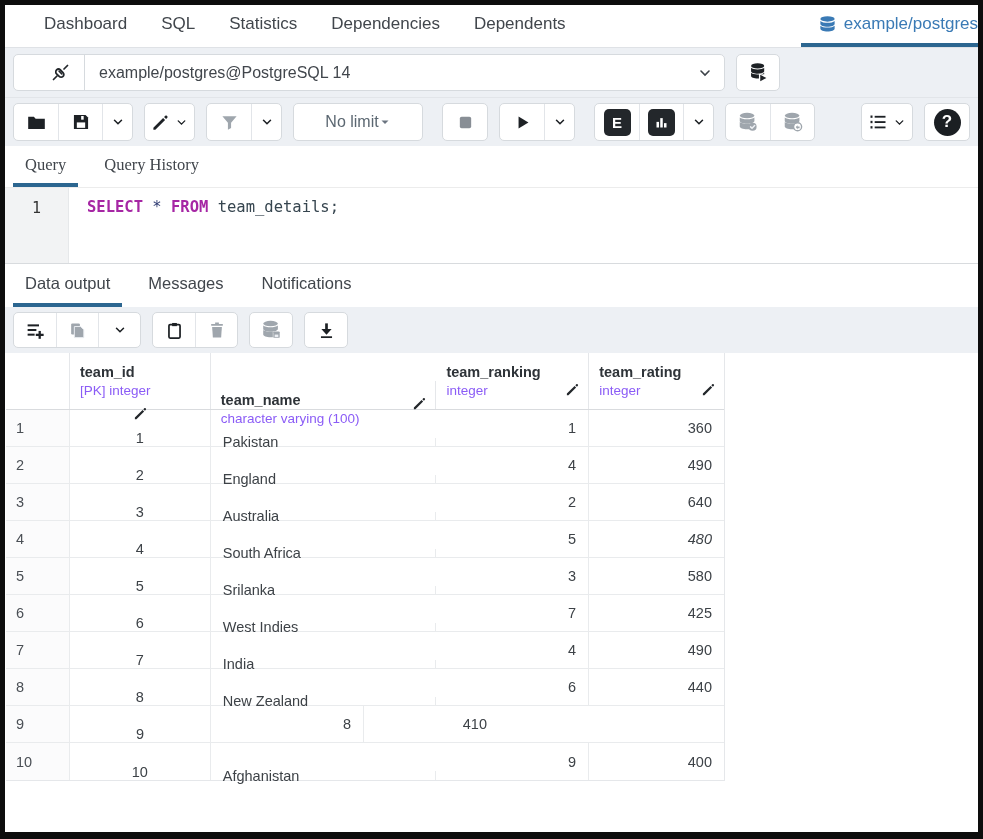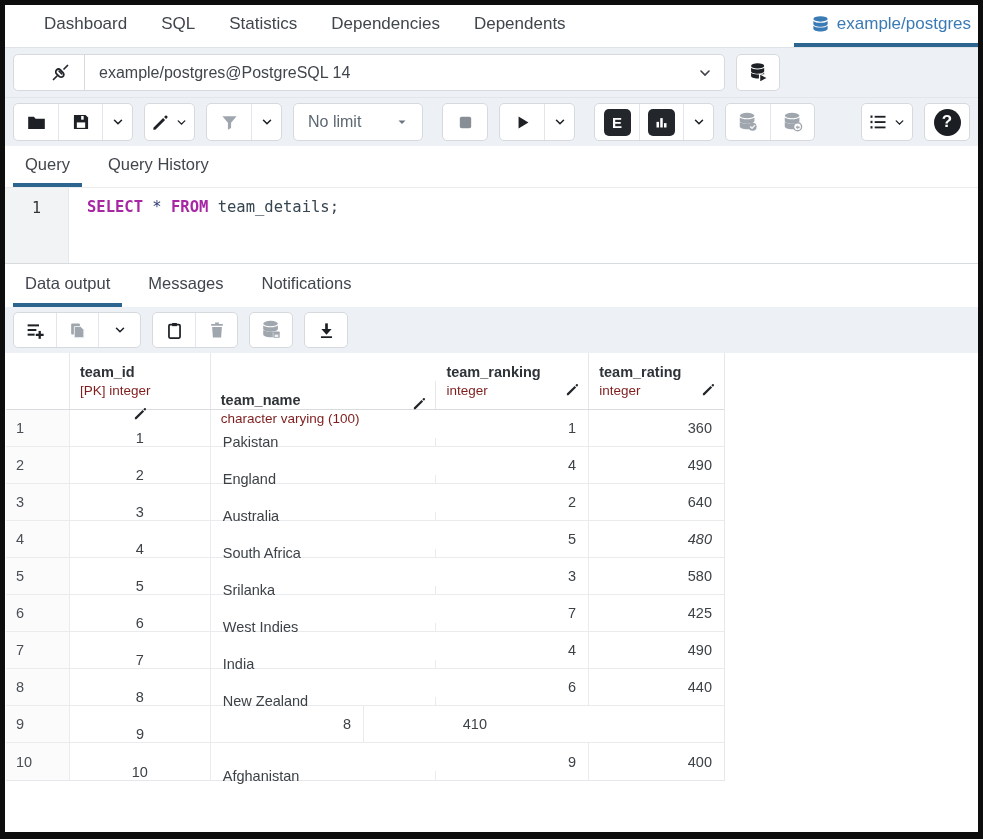--- a/index.html
+++ b/index.html
@@ -22,21 +22,21 @@
     box-shadow: 0 2px 3px rgba(0,0,0,.06);
     padding-left: 22px; font-size: 17px;
   }
   .main-tab {
     display: flex; align-items: center; gap: 7px;
     padding: 0 17px; color: #41464c; cursor: pointer;
     border-bottom: 4px solid transparent; white-space: nowrap;
   }
   .main-tab.active {
     margin-left: auto; color: #3a7ab5;
-    border-bottom-color: #2c6690; padding-right: 7px;
+    border-bottom-color: #2c6690; padding-right: 0;
   }
 
   
   .connection-row {
     height: 49px; background: #edf0f4;
     display: flex; align-items: center; padding: 0 8px; gap: 11px;
   }
   .conn-select {
     height: 37px; width: 712px; background: #fff;
     border: 1px solid #d6dade; border-radius: 5px;
@@ -64,38 +64,38 @@
     display: flex; background: #fff; border: 1px solid #d6dade;
     border-radius: 5px; overflow: hidden; height: 38px;
   }
   .tbtn {
     min-width: 44px; display: flex; align-items: center; justify-content: center;
     cursor: pointer; color: #23272b; padding: 0 6px;
   }
   .tbtn + .tbtn { border-left: 1px solid #e2e5e9; }
   .tbtn.narrow { min-width: 30px; }
   .tbtn.disabled { color: #9fa6ad; cursor: default; }
-  .limit-btn { min-width: 128px; justify-content: space-between; padding: 0 14px; }
+  .limit-btn { min-width: 128px; padding: 0 14px; }
   .limit-label { font-size: 16px; color: #5b6771; }
   .dark-chip {
     width: 27px; height: 27px; border-radius: 5px; background: #23272b;
     color: #fff; display: flex; align-items: center; justify-content: center;
     font-weight: bold; font-size: 15px;
   }
   .help-circle {
     width: 27px; height: 27px; border-radius: 50%; background: #1b1f23;
     color: #fff; display: flex; align-items: center; justify-content: center;
     font-weight: bold; font-size: 17px;
   }
   .push-right { margin-left: auto; }
 
   
   .sub-tabbar {
     height: 42px; background: #fff; display: flex; align-items: stretch;
-    padding-left: 8px; font-size: 16.5px; border-bottom: 1px solid #ececec;
+    padding-left: 8px; font-size: 16.5px; border-bottom: 1px solid #ececec; font-family: Liberation Serif, serif;
   }
   .sub-tab {
     display: flex; align-items: center; padding: 0 12px; margin-right: 14px;
     color: #41464c; cursor: pointer; border-bottom: 4px solid transparent; white-space: nowrap;
   }
   .sub-tab.active { border-bottom-color: #2c6690; }
 
   
   .editor { height: 75px; display: flex; background: #fff; }
   .gutter {
@@ -126,21 +126,21 @@
 
   
   .results { background: #fff; padding-left: 1px; }
   .grid { width: 719px; border-right: 1px solid #e5e7ea; border-bottom: 1px solid #e5e7ea; }
   .grid-header { display: flex; height: 57px; background: #fff; border-bottom: 1px solid #d9dbde; }
   .gh-cell {
     border-right: 1px solid #e5e7ea; padding: 9px 8px 0 10px;
     display: flex; justify-content: space-between; cursor: pointer;
   }
   .gh-name { font-weight: bold; font-size: 14.5px; color: #2e3338; line-height: 1.45; }
-  .gh-type { font-size: 13.5px; color: #7f1d1d; font-weight: normal; }
+  .gh-type { font-size: 13.5px; color: #8b5cf6; font-weight: normal; }
   .gh-pencil { align-self: center; margin-top: 8px; color: #23272b; }
   .c0 { width: 64px; }
   .c1 { width: 141px; flex-direction: column; }
   .c2 { width: 226px; margin-top: 28px; }
   .c3 { width: 153px; }
   .c4 { width: 135px; }
   .grid-row { display: flex; height: 37px; border-bottom: 1px solid #e9ebed; font-size: 14.5px; }
   .grid-row:last-child { border-bottom: none; }
   .g-cell {
     border-right: 1px solid #e9ebed; display: flex; align-items: center;

